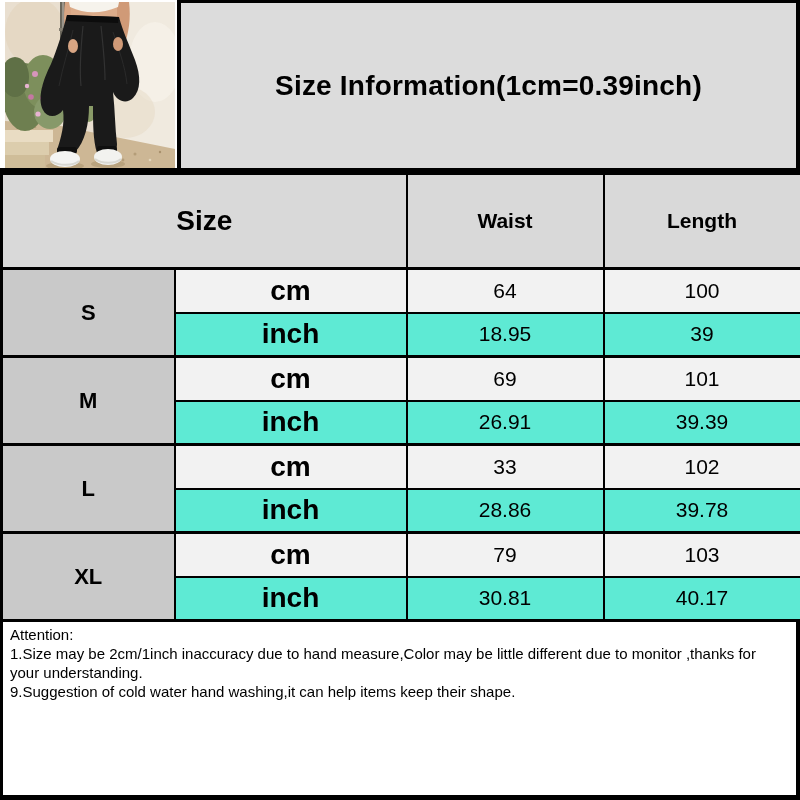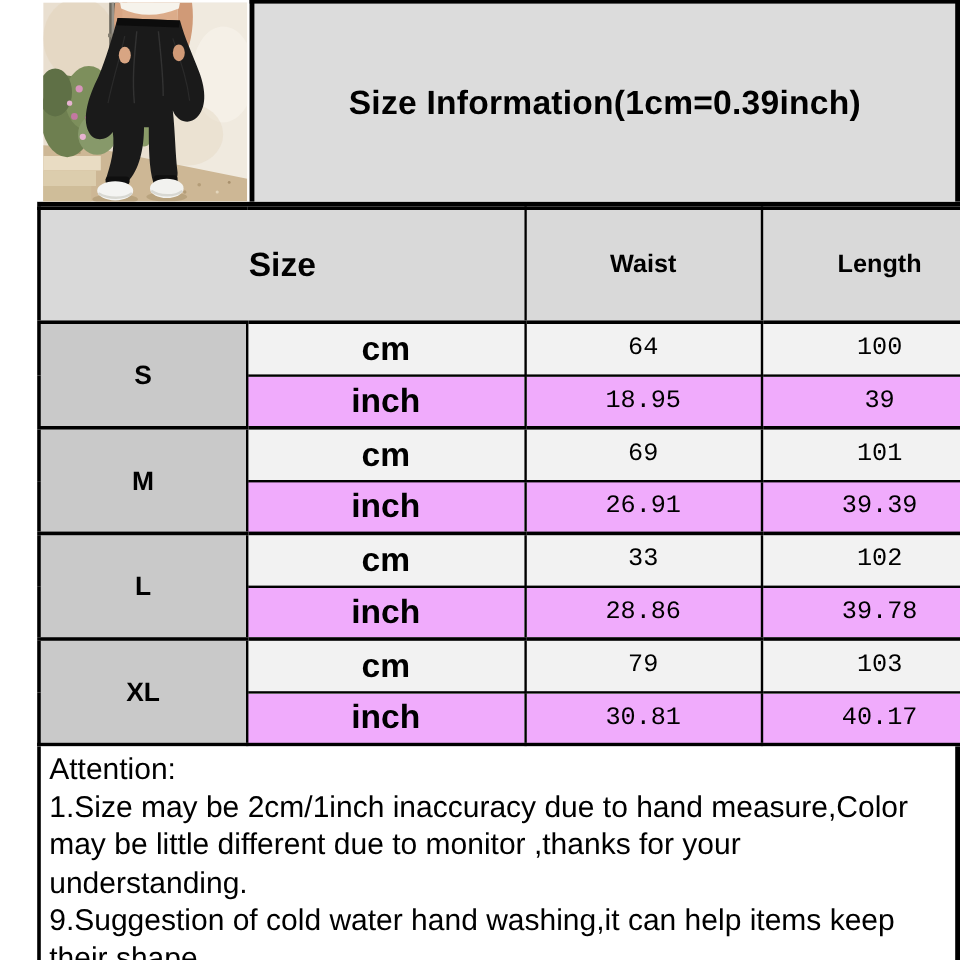--- a/index.html
+++ b/index.html
@@ -4,21 +4,20 @@
 <style>
   * { margin:0; padding:0; box-sizing:border-box; }
   html,body { background:#ffffff; }
   .page {
     width:800px; height:800px;
     background:#ffffff;
     font-family:"Liberation Sans", sans-serif;
     color:#000;
     display:flex; flex-direction:column;
     overflow:hidden;
-    padding-left:31px;
   }
 
   
   .top-section { height:172px; display:flex; border-bottom:4px solid #000; flex:none; }
   .photo-cell { width:177px; flex:none; background:#fff; padding:2px 0 0 5px; }
   .photo-cell svg { display:block; width:170px; height:166px; }
   .title-cell {
     flex:1; background:#dcdcdc;
     border-top:3px solid #000; border-left:4px solid #000; border-right:4px solid #000;
     display:flex; align-items:center; justify-content:center;
@@ -36,30 +35,30 @@
     padding:0; overflow:hidden;
   }
   tr.head-row { height:95px; }
   tr.head-row th { background:#d9d9d9; font-weight:bold; }
   th.size-head { font-size:28px; }
   th.col-head  { font-size:21px; }
   tr.data-row { height:44px; }
   tr.group-start td { border-top:3px solid #000; }
   td.size-label { background:#c9c9c9; font-weight:bold; font-size:22px; }
   td.unit { font-weight:bold; font-size:28px; }
-  td.val  { font-size:21px;font-family:Liberation Mono, monospace; }
+  td.val  { font-size:21px; }
   tr.cm-row   td.unit, tr.cm-row   td.val { background:#f2f2f2; }
-  tr.inch-row td.unit, tr.inch-row td.val { background:#f0abfc; }
+  tr.inch-row td.unit, tr.inch-row td.val { background:#5eead4; }
 
   
   .attention {
     flex:1; background:#fff;
     border-left:3px solid #000; border-right:4px solid #000; border-bottom:5px solid #000;
     padding:4px 8px 0 7px;
-    font-size:25px; line-height:1.26;
+    font-size:15px; line-height:1.26;
   }
   .attention div { white-space:normal; }
 </style>
 </head>
 <body>
 
 <div class="page">
 
   <div class="top-section">
     <div class="photo-cell">

